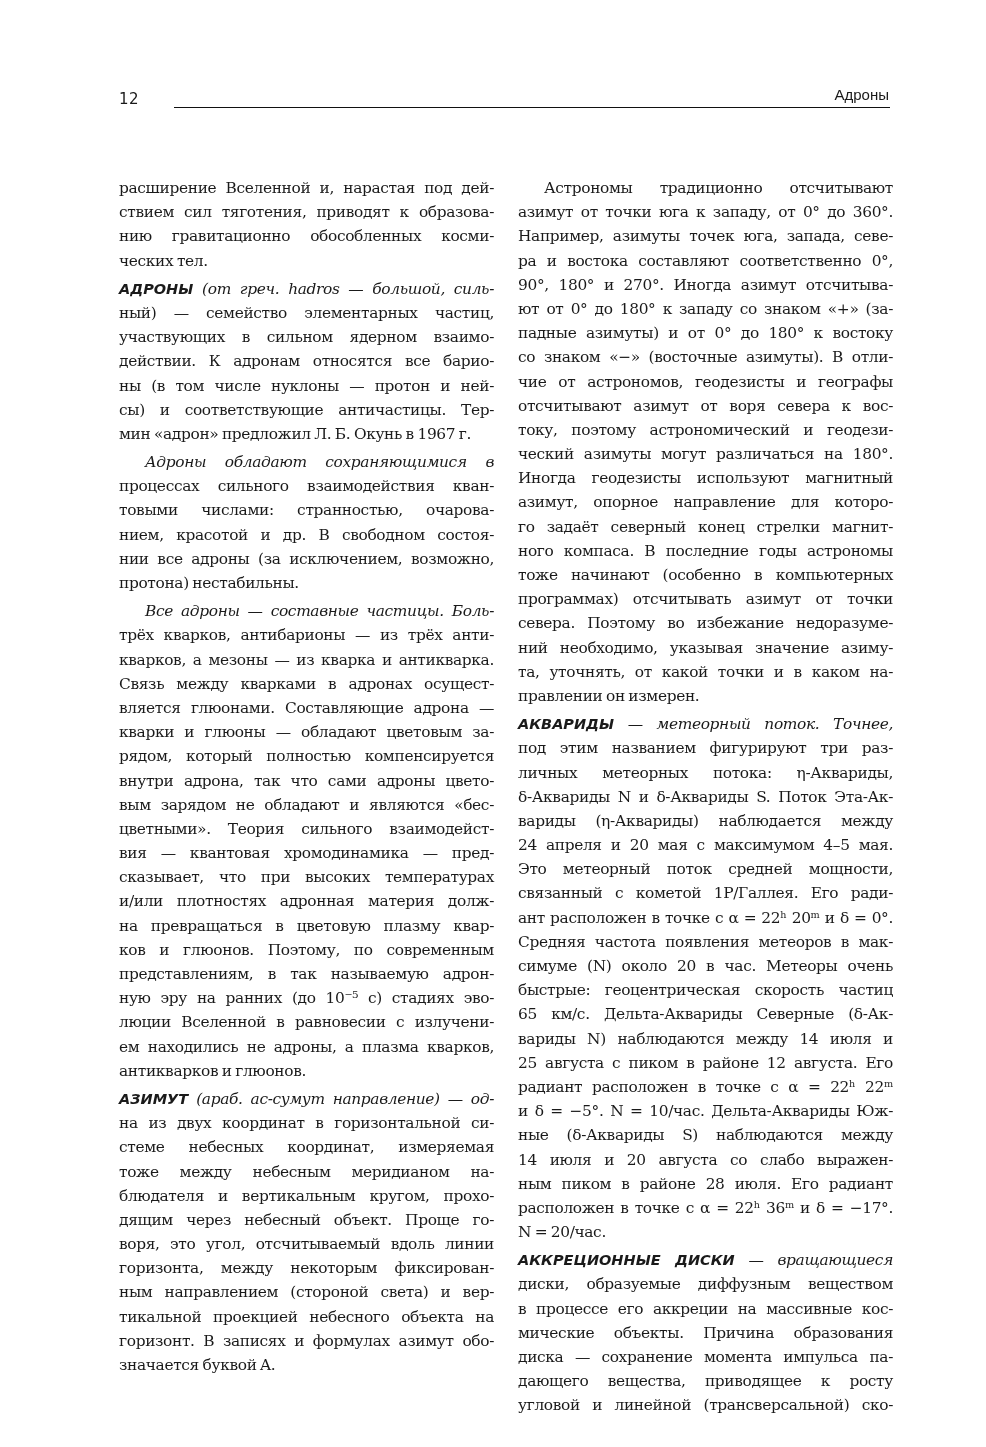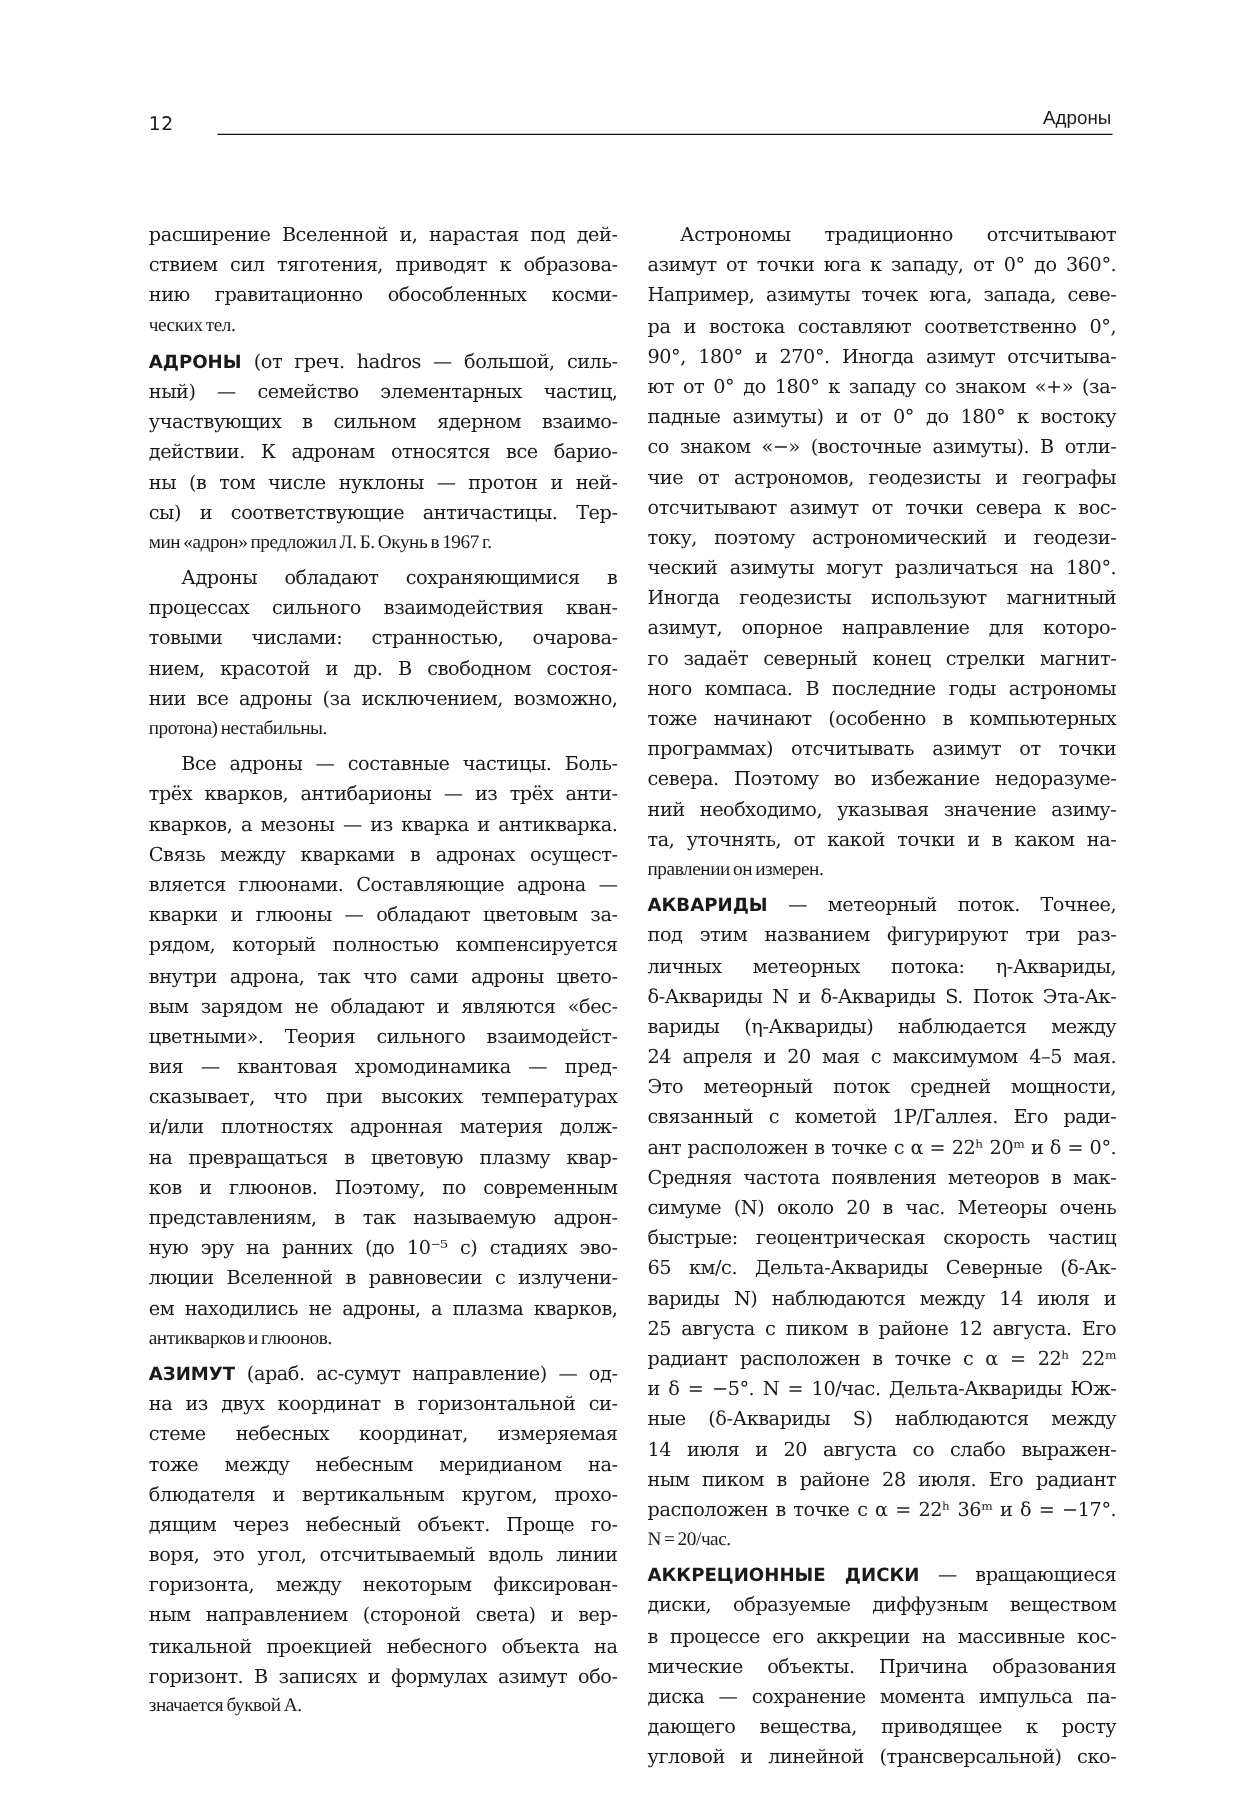--- a/index.html
+++ b/index.html
@@ -4,23 +4,23 @@
 <style>
   html, body { margin: 0; padding: 0; background: #ffffff; }
   body { width: 986px; height: 1447px; position: relative; overflow: hidden; color: #1a1a1a; }
   .page-number { position: absolute; left: 119px; top: 90px; font-family: "DejaVu Sans", sans-serif; font-size: 15px; letter-spacing: 0.5px; }
   .running-head { position: absolute; right: 97px; top: 86px; font-family: "Liberation Sans", sans-serif; font-size: 15px; }
   .head-rule { position: absolute; left: 174px; top: 107px; width: 716px; height: 1px; background: #111; }
   .col { position: absolute; top: 136px; width: 375px; font-family: "DejaVu Serif", serif; font-size: 15.4px; margin-top: 40px; }
   .col.left { left: 119px; }
   .col.right { left: 518px; }
   .ln { height: 24.2px; line-height: 24.2px; white-space: nowrap; text-align: justify; text-align-last: justify; overflow: visible; letter-spacing: -0.35px; word-spacing: -1px; }
-  .ln.last { text-align-last: left; font-family: Liberation Serif, serif; }
+  .ln.last { text-align-last: left; }
   .ln.indent { padding-left: 26px; }
-  .ln.gap { margin-top: 4px; }
+  .ln.gap { margin-top: 4px; font-style: italic; }
   .term { font-family: "DejaVu Sans", sans-serif; font-weight: 900; font-size: 14.5px; letter-spacing: 0; }
 </style>
 </head>
 <body>
 
 <div class="page-number">12</div>
 <div class="head-rule"></div>
 <div class="running-head">Адроны</div>
 
 <div class="col left" id="col-left">
@@ -77,21 +77,21 @@
 <div class="col right" id="col-right">
     <div class="ln indent"><span>Астрономы традиционно отсчитывают</span></div>
     <div class="ln"><span>азимут от точки юга к западу, от 0° до 360°.</span></div>
     <div class="ln"><span>Например, азимуты точек юга, запада, севе-</span></div>
     <div class="ln"><span>ра и востока составляют соответственно 0°,</span></div>
     <div class="ln"><span>90°, 180° и 270°. Иногда азимут отсчитыва-</span></div>
     <div class="ln"><span>ют от 0° до 180° к западу со знаком «+» (за-</span></div>
     <div class="ln"><span>падные азимуты) и от 0° до 180° к востоку</span></div>
     <div class="ln"><span>со знаком «−» (восточные азимуты). В отли-</span></div>
     <div class="ln"><span>чие от астрономов, геодезисты и географы</span></div>
-    <div class="ln"><span>отсчитывают азимут от точки севера к вос-</span></div>
+    <div class="ln"><span>отсчитывают азимут от воря севера к вос-</span></div>
     <div class="ln"><span>току, поэтому астрономический и геодези-</span></div>
     <div class="ln"><span>ческий азимуты могут различаться на 180°.</span></div>
     <div class="ln"><span>Иногда геодезисты используют магнитный</span></div>
     <div class="ln"><span>азимут, опорное направление для которо-</span></div>
     <div class="ln"><span>го задаёт северный конец стрелки магнит-</span></div>
     <div class="ln"><span>ного компаса. В последние годы астрономы</span></div>
     <div class="ln"><span>тоже начинают (особенно в компьютерных</span></div>
     <div class="ln"><span>программах) отсчитывать азимут от точки</span></div>
     <div class="ln"><span>севера. Поэтому во избежание недоразуме-</span></div>
     <div class="ln"><span>ний необходимо, указывая значение азиму-</span></div>

